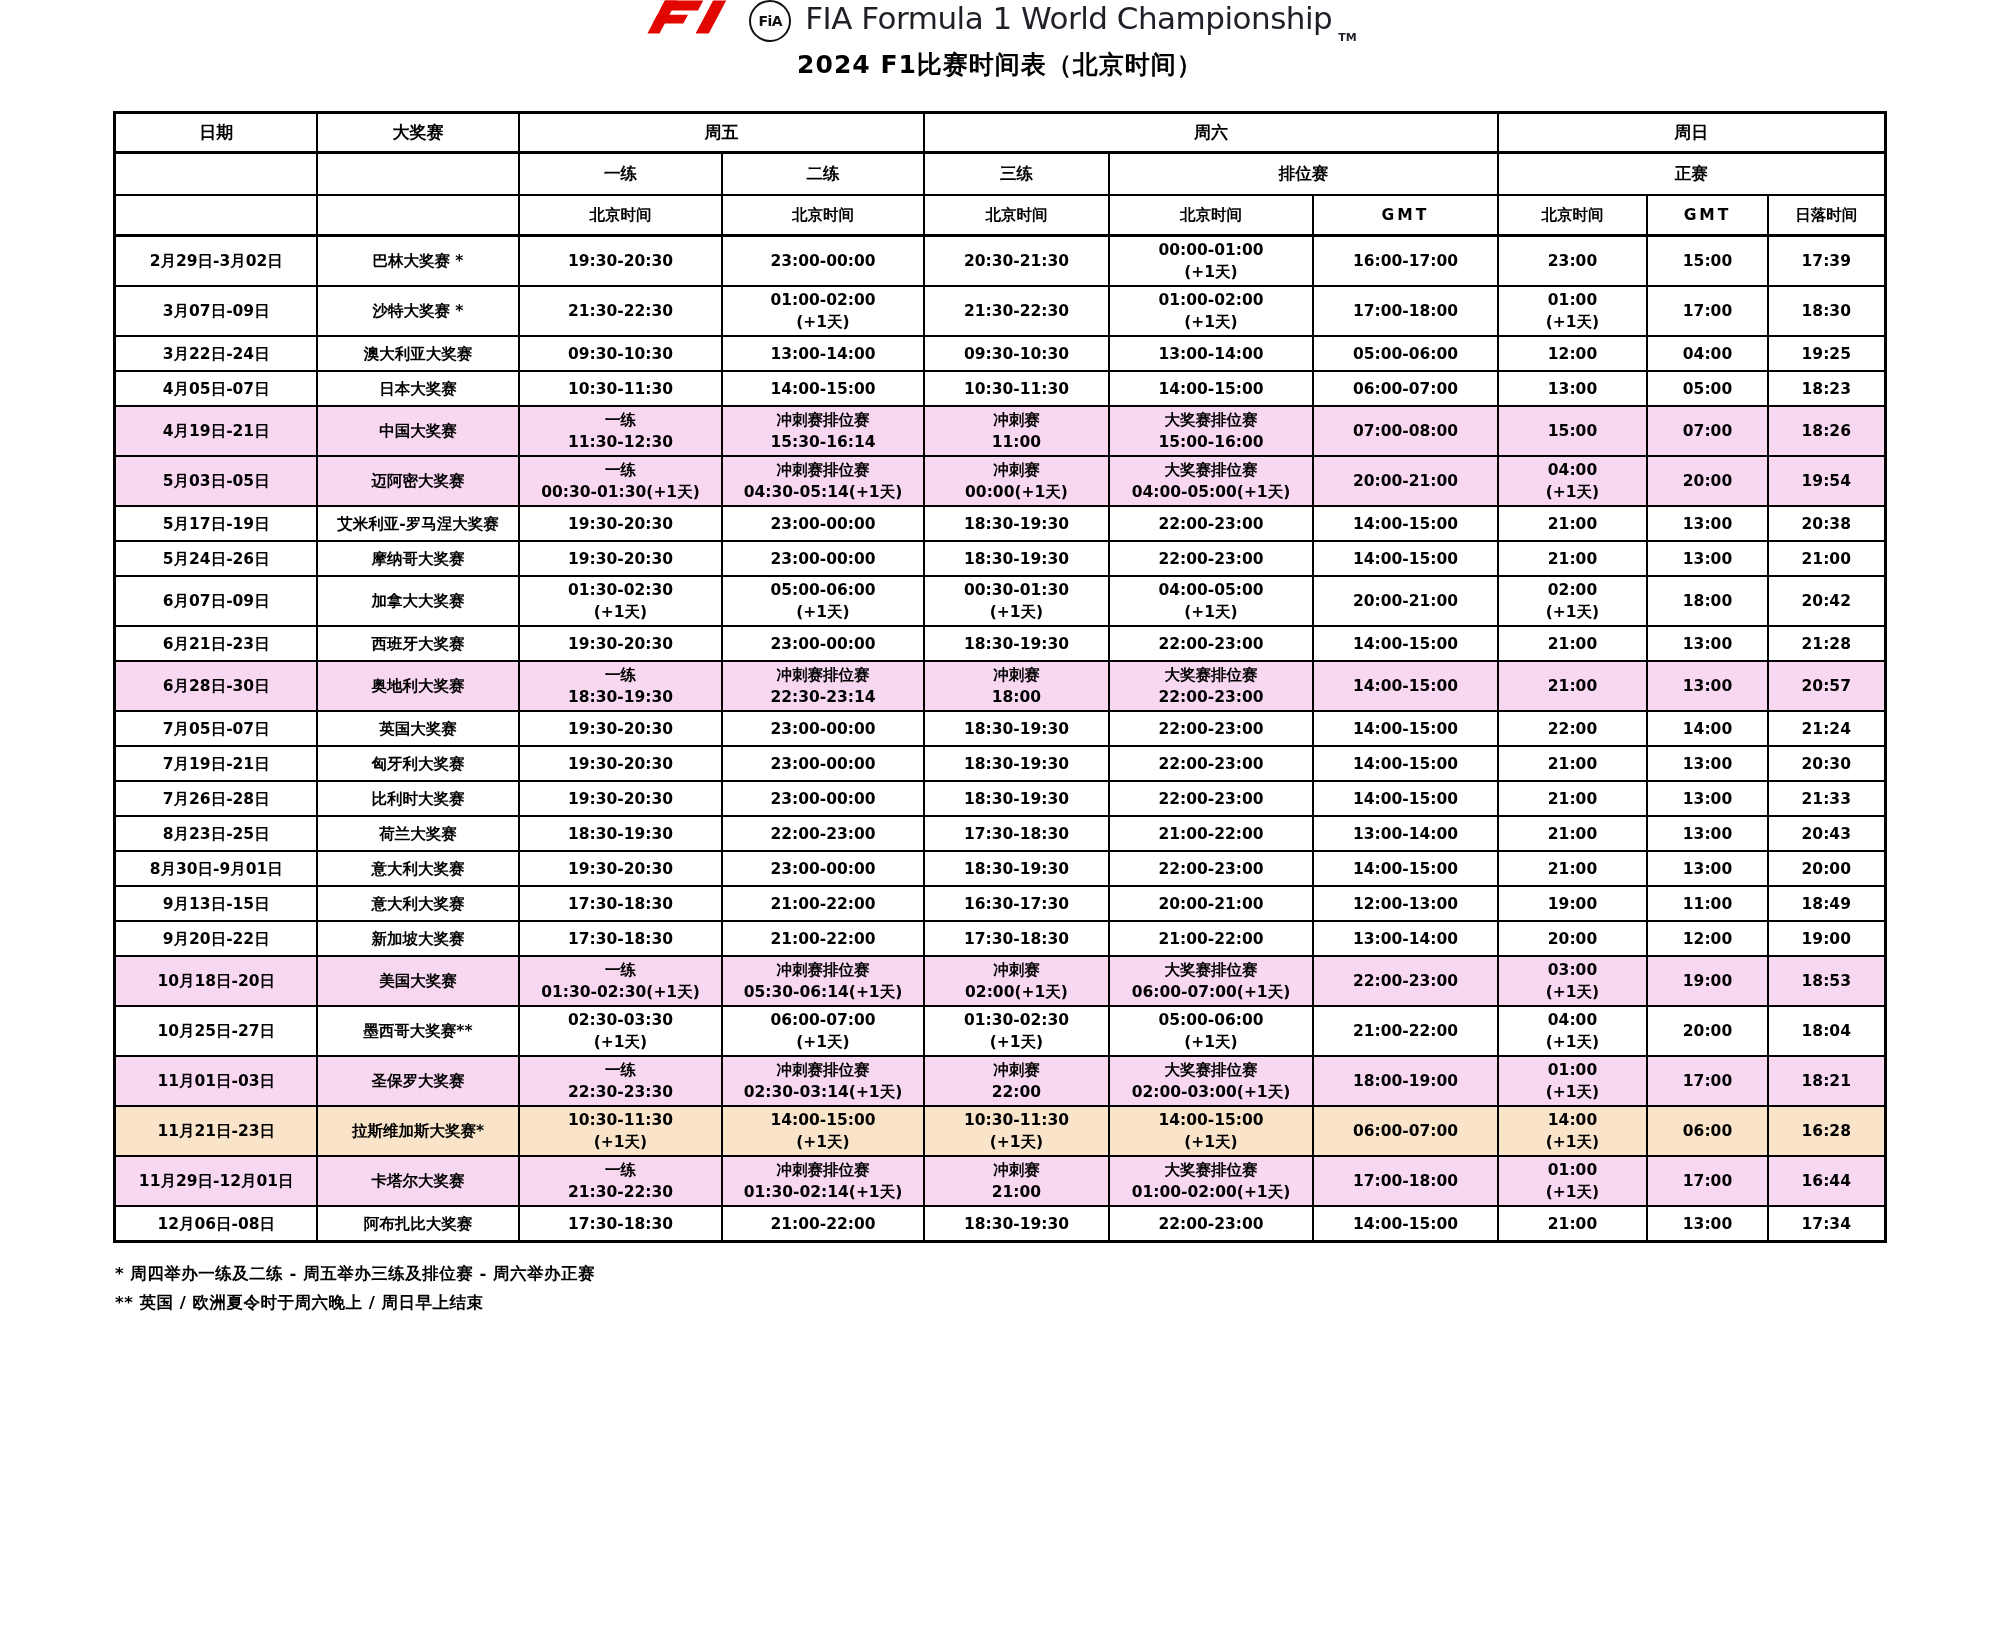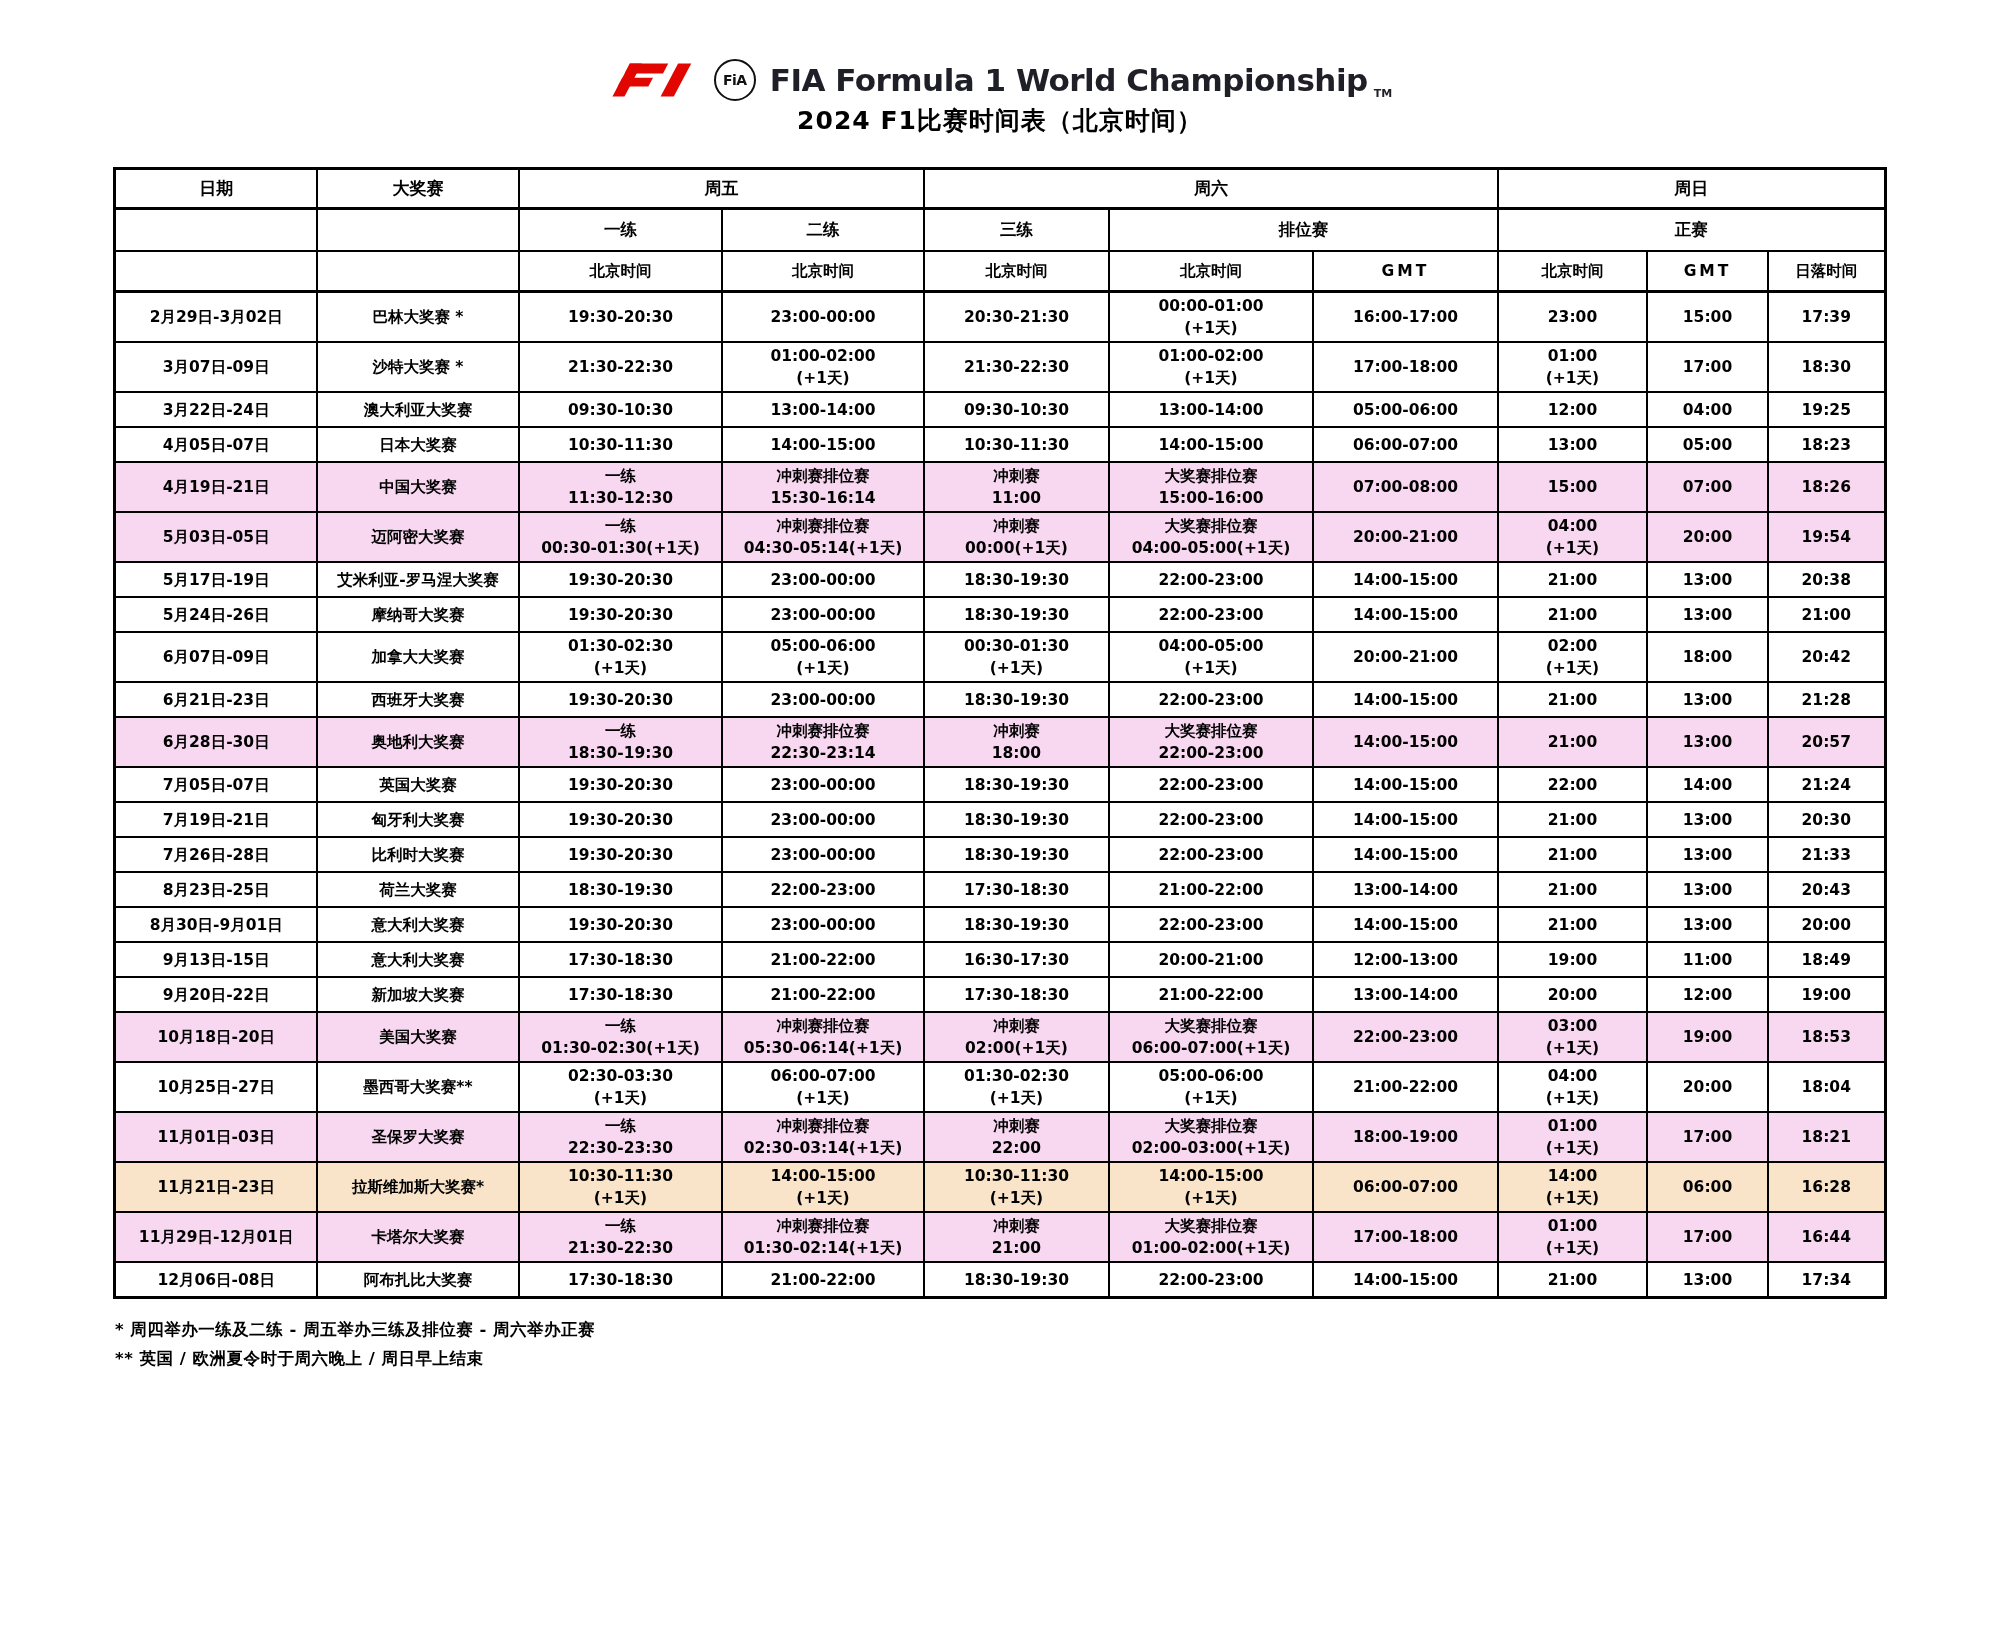--- a/index.html
+++ b/index.html
@@ -3,31 +3,31 @@
 <meta charset="utf-8">
 <style>
   html,body { margin:0; padding:0; }
   body {
     width:2000px; height:1629px; background:#ffffff; overflow:hidden;
     font-family:"DejaVu Sans","Liberation Sans",sans-serif;
     color:#000; font-weight:bold;
   }
   
   .logo-row {
-    display:flex; align-items:center; justify-content:center;
-    gap:14px; padding-top:56px; height:48px;
+    display:flex; justify-content:center;
+    gap:14px; height:48px;
   }
   .f1-logo svg { height:34px; width:92px; display:block; }
   .fia-badge {
     width:38px; height:38px; border:2.5px solid #111; border-radius:50%;
     display:flex; align-items:center; justify-content:center;
     font-size:14px; font-weight:bold; color:#111; letter-spacing:-0.5px;
   }
   .brand-text {
-    font-size:31px; font-weight:700; color:#1f1f27; letter-spacing:-0.5px;
+    font-size:31px; font-weight:400; color:#1f1f27; letter-spacing:-0.5px;
     white-space:nowrap;
   }
   .brand-tm { font-size:11px; color:#1f1f27; align-self:flex-end; margin:0 0 4px -8px; }
   .page-title { text-align:center; font-size:25px; font-weight:bold; letter-spacing:1px; }
 
   
   table.schedule {
     border-collapse:collapse; table-layout:fixed; width:1770px;
     margin:30px auto 0; border:3px solid #000;
   }

